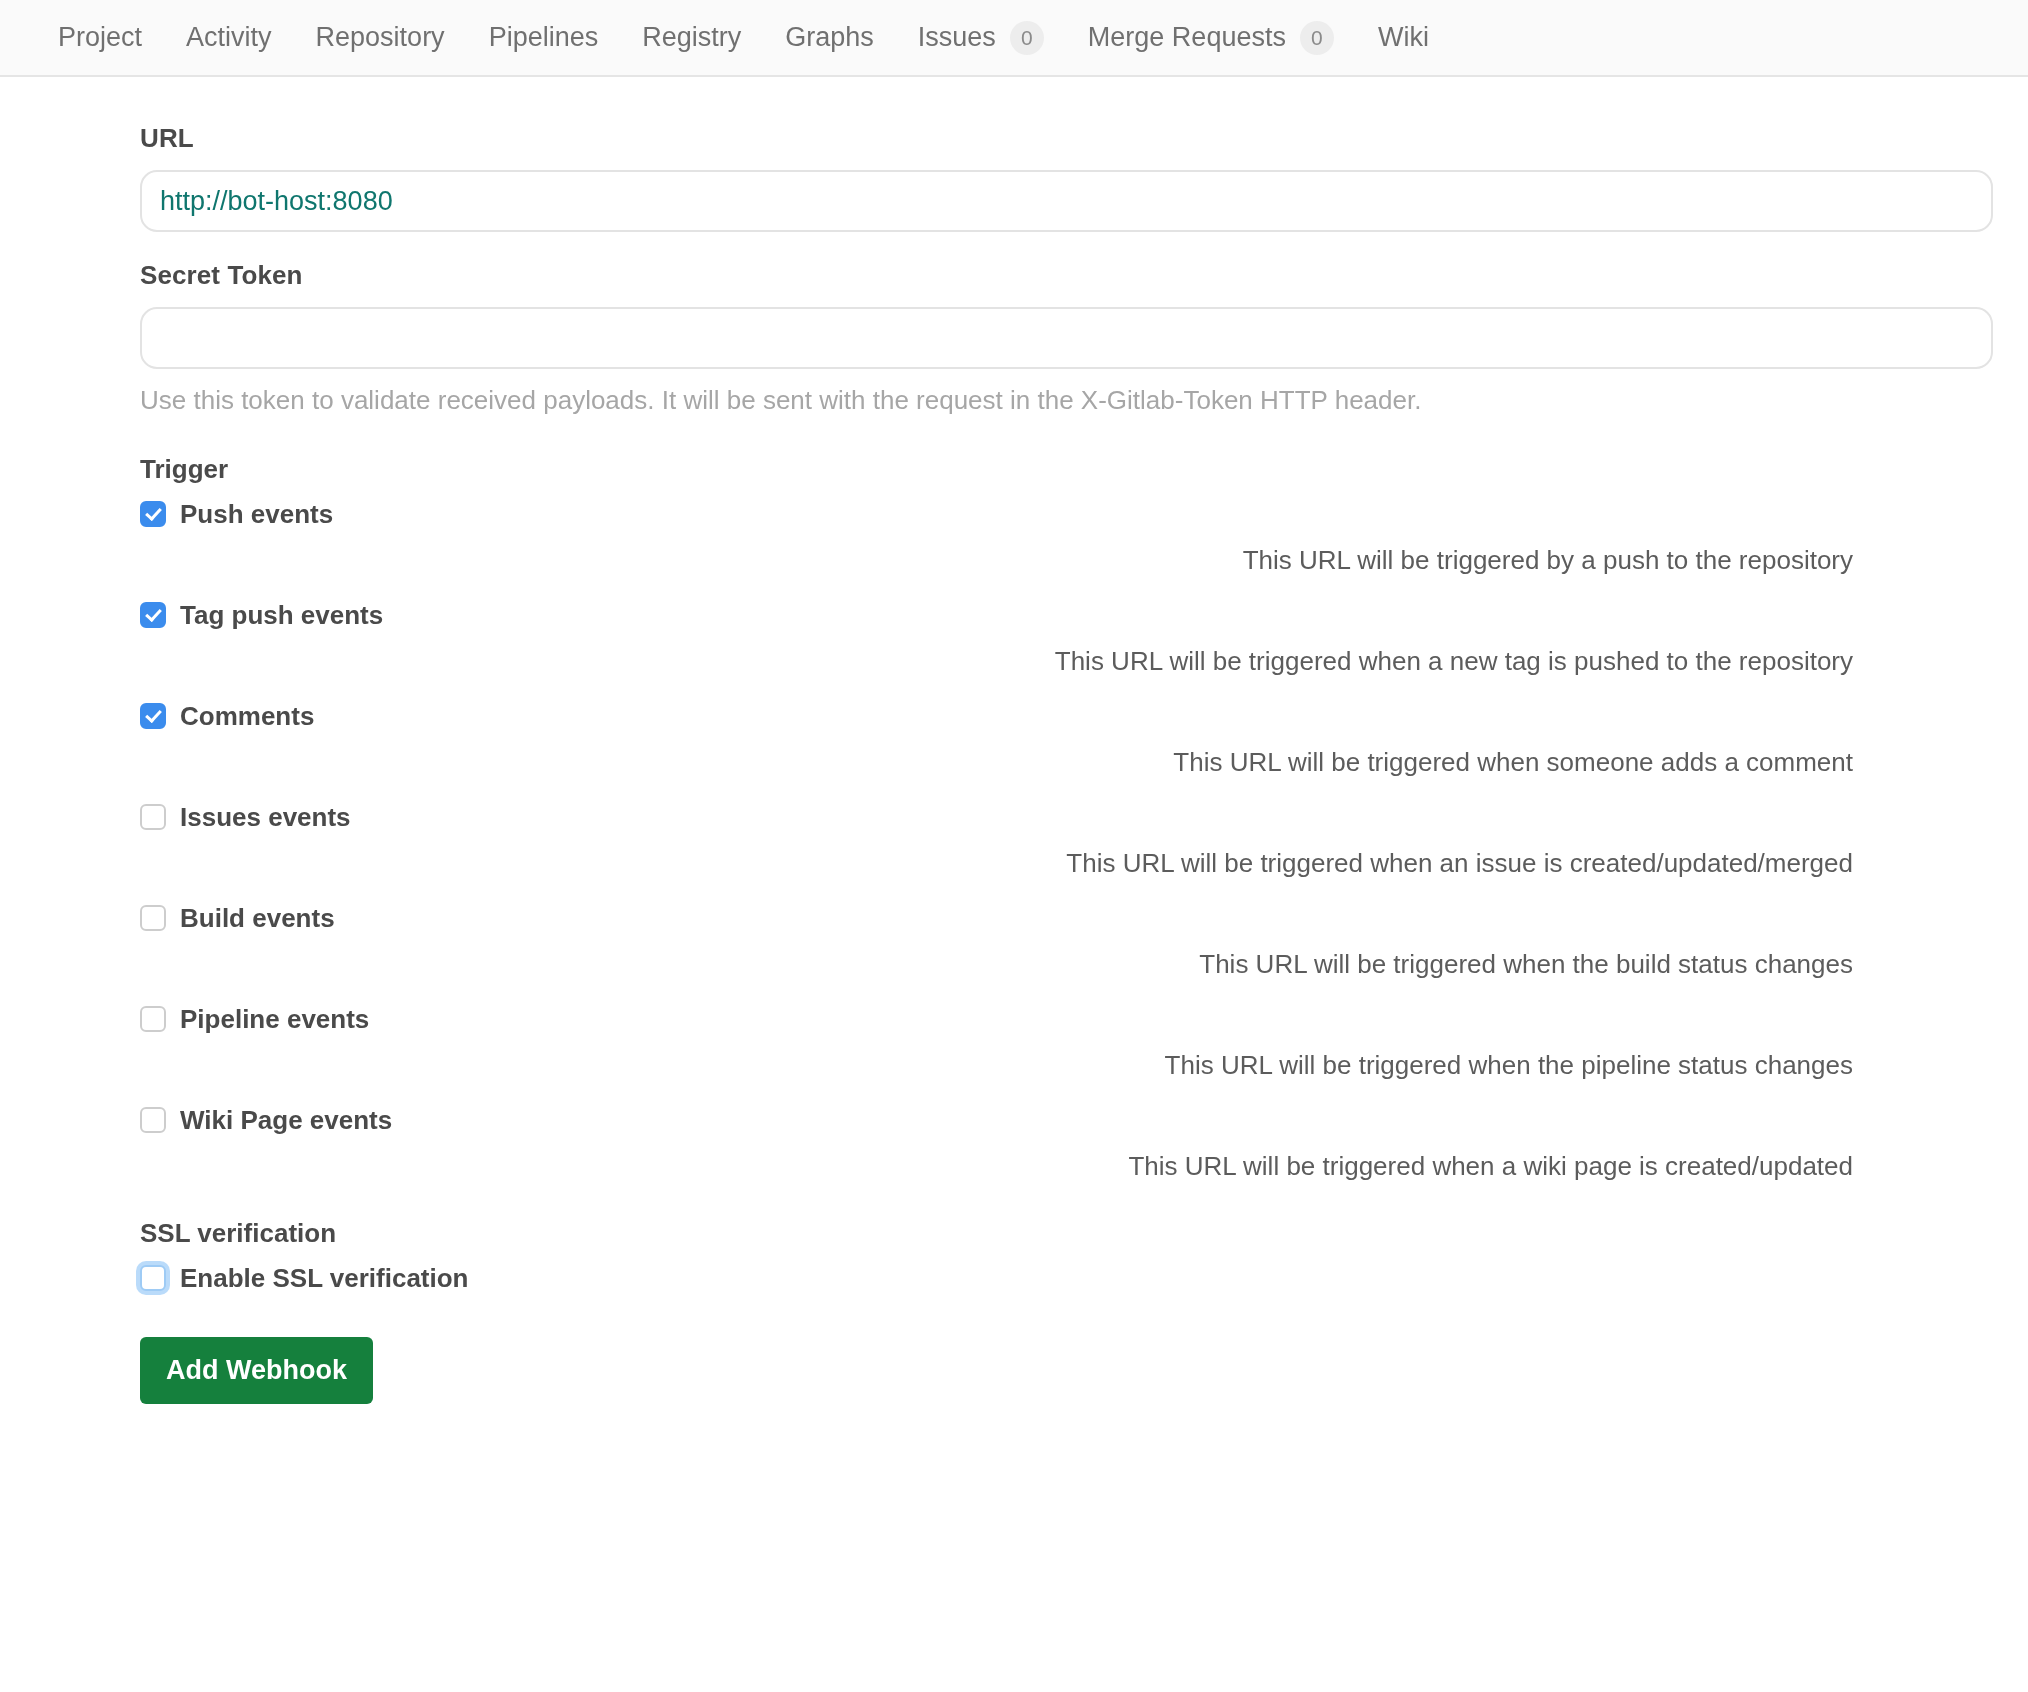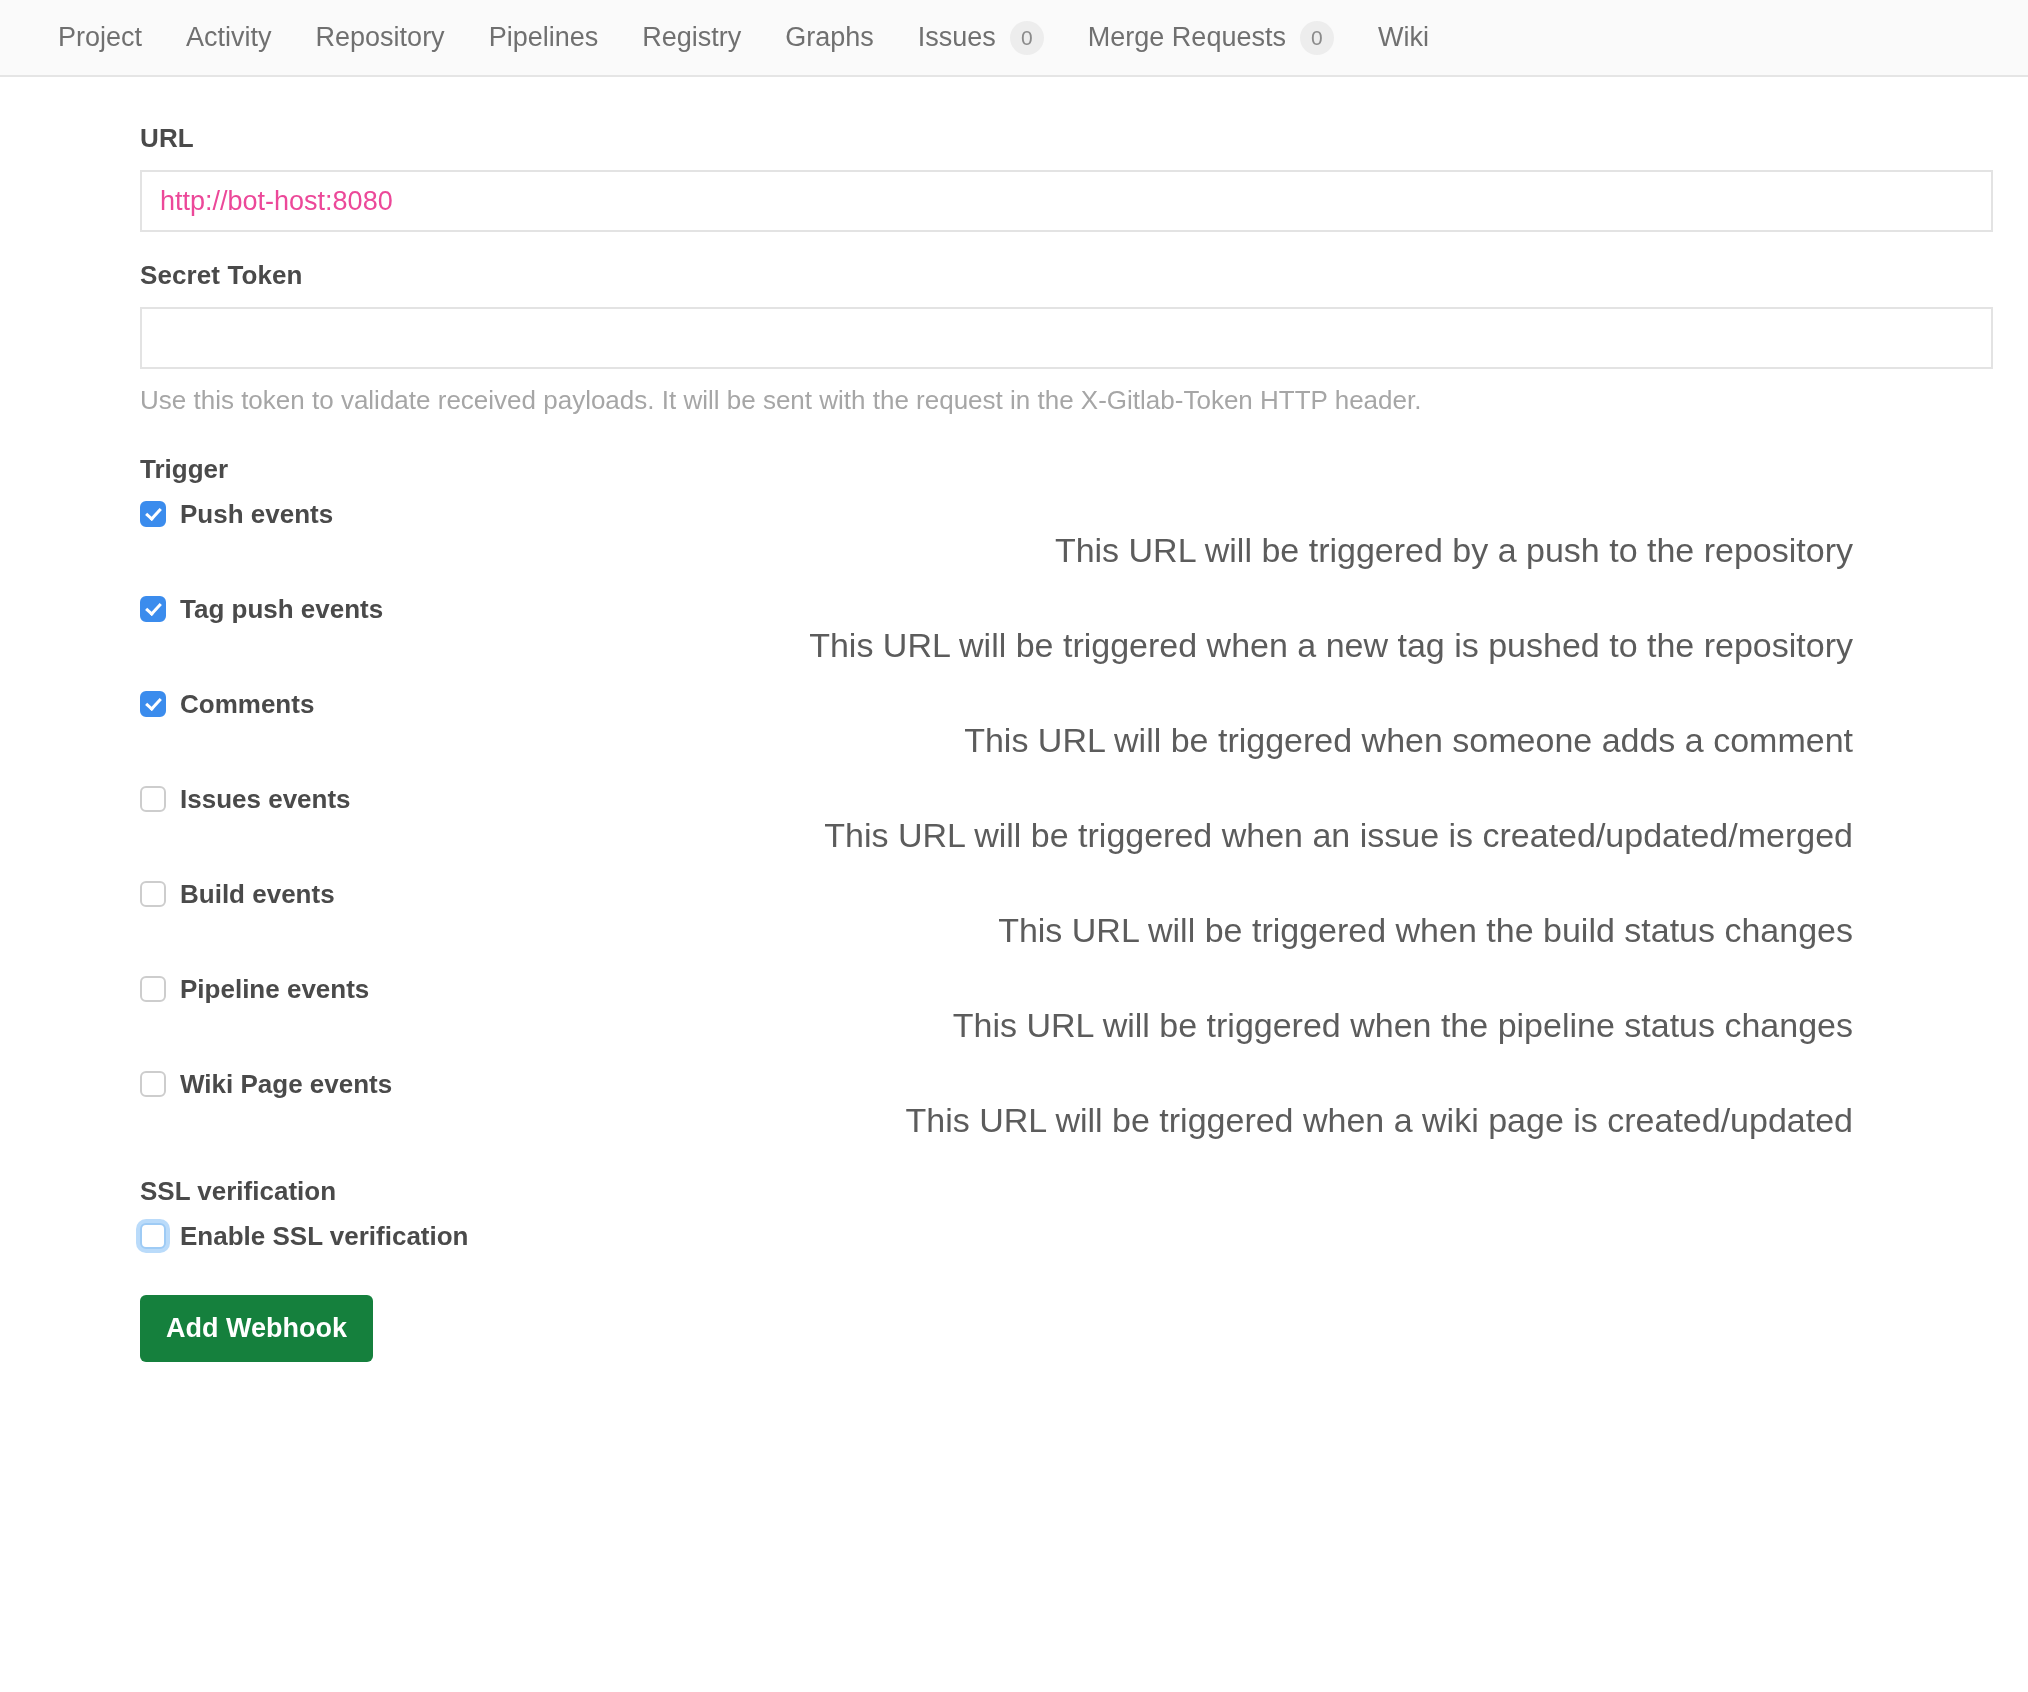--- a/index.html
+++ b/index.html
@@ -78,24 +78,24 @@
     margin-bottom: 16px;
     letter-spacing: 0.1px;
   }
 
   .text-input {
     display: block;
     width: 1853px;
     height: 62px;
     box-sizing: border-box;
     border: 2px solid #e3e3e3;
-    border-radius: 0;
+    border-radius: 17px;
     padding: 0 18px;
     font-size: 27px;
-    color: #ec4899;
+    color: #0f766e;
     font-family: "Liberation Sans", sans-serif;
     background: #ffffff;
     outline: none;
   }
   .text-input::placeholder { color: #b4b4b4; }
 
   .gap-after-url { height: 28px; }
 
   .help-text {
     font-size: 26px;
@@ -155,22 +155,23 @@
     box-shadow: 0 0 0 4px rgba(130, 190, 245, 0.55);
   }
   .cb-label {
     font-size: 26px;
     font-weight: bold;
     color: #4a4a4a;
     cursor: pointer;
     white-space: nowrap;
   }
   .trigger-desc {
-    font-size: 34px;
+    font-size: 26px;
     color: #5c5c5c;
+    margin-top: 14px;
     margin-left: 40px;
     white-space: nowrap;
   }
 
   .ssl-block { margin-top: 36px; }
   .ssl-row { margin-top: 12px; }
 
   
   .submit-btn {
     margin-top: 42px;

